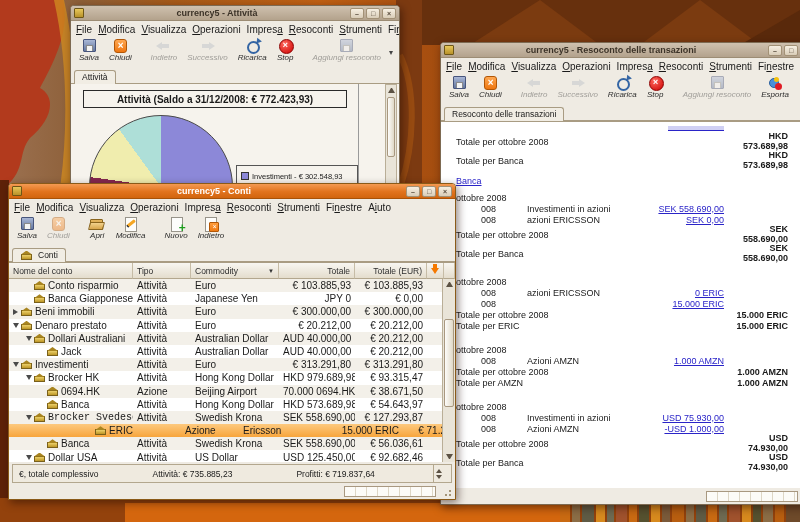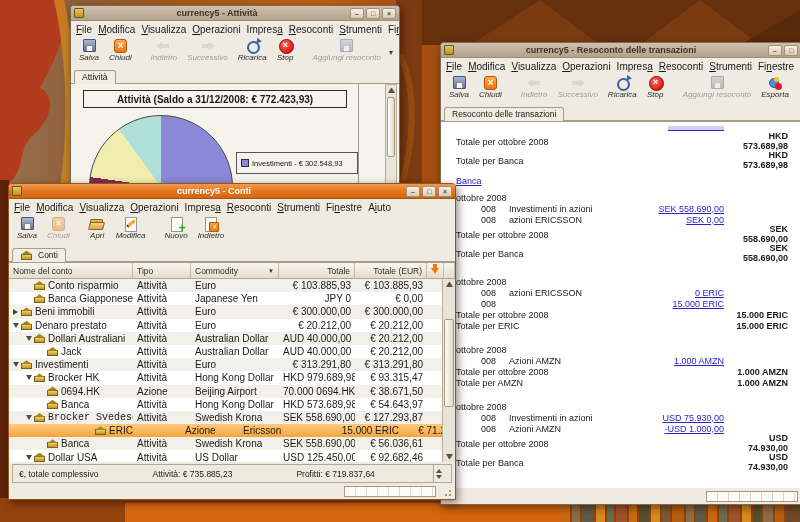--- a/index.html
+++ b/index.html
@@ -85,21 +85,21 @@
     border:1px solid #b9ae97;}
   .chart-vscroll .thumb{position:absolute;left:1px;right:1px;top:12px;height:60px;
     background:linear-gradient(90deg,#fdfcfa,#e0d9c7);border:1px solid #a89880;border-radius:2px;}
   .sb-arrow{position:absolute;left:2px;width:7px;height:5px;}
   .sb-up{top:3px;border-left:3.5px solid transparent;border-right:3.5px solid transparent;border-bottom:5px solid #5c5244;}
   .sb-dn{bottom:3px;border-left:3.5px solid transparent;border-right:3.5px solid transparent;border-top:5px solid #5c5244;}
   .chart-titlebox{position:absolute;left:12px;top:6px;width:264px;height:18px;border:1px solid #2a2a2a;
     background:#f6f3ed;font-size:10px;font-weight:bold;text-align:center;line-height:17px;white-space:nowrap;}
   .pie{position:absolute;left:18px;top:31px;width:144px;height:144px;border-radius:50%;
     border:1px solid #4a4a4a;}
-  .legendbox{position:absolute;left:165px;top:68px;width:122px;height:22px;border:1px solid #555;
+  .legendbox{position:absolute;left:165px;top:81px;width:122px;height:22px;border:1px solid #555;
     background:#f6f3ed;display:flex;align-items:center;gap:3px;padding:0 4px;font-size:7.5px;white-space:nowrap;}
   .legend-swatch{width:8px;height:8px;border:1px solid #333;flex:0 0 8px;}
 
   
   #win-report{left:417px;top:42px;width:378px;height:463px;margin-left:23px;}
   .report-body{position:relative;flex:1;background:#fff;overflow:hidden;
     border-top:1px solid #a99c83;font-size:9px;}
   .report-scroll{position:absolute;right:0;top:0;bottom:0;width:13px;background:#e9e4d8;
     border-left:1px solid #b9ae97;}
   .report-scroll .thumb{position:absolute;left:1px;right:1px;top:18%;height:22%;
@@ -110,21 +110,21 @@
     border-bottom:1px solid #2a24c8;background:rgba(170,170,235,.55);}
   .r-t2{height:19px;display:flex;align-items:center;}
   .r-t2 .lbl{white-space:nowrap;}
   .r-t2 .amt{margin-left:auto;margin-right:16px;text-align:right;font-weight:bold;line-height:9.5px;white-space:nowrap;}
   .r-t1{height:11px;display:flex;align-items:center;}
   .r-t1 .amt{margin-left:auto;margin-right:16px;font-weight:bold;white-space:nowrap;}
   .r-link{height:13px;margin-top:4px;display:flex;align-items:center;}
   .r-month{height:11px;margin-top:5px;display:flex;align-items:center;white-space:nowrap;}
   .r-txn{height:11px;display:flex;align-items:center;}
   .r-txn .date{width:40px;flex:0 0 40px;text-align:right;white-space:nowrap;}
-  .r-txn .desc{padding-left:13px;white-space:nowrap;}
+  .r-txn .desc{padding-left:31px;white-space:nowrap;}
   .r-txn .alink{margin-left:auto;margin-right:80px;white-space:nowrap;}
   .r-gap{height:8px;}
   .rlink{color:#2a24c8;text-decoration:underline;}
 
   
   #win-conti{left:8px;top:183px;width:448px;height:317px;border-color:#8a5a18;}
   .table-wrap{position:relative;flex:1;background:#fff;border-top:1px solid #a99c83;overflow:hidden;
     display:flex;flex-direction:column;}
   .thead{display:flex;height:16px;flex:0 0 16px;font-size:8.5px;color:#2d2d2d;}
   .th{background:linear-gradient(#f8f6f1,#e4ddcd);border-right:1px solid #c6bca6;

